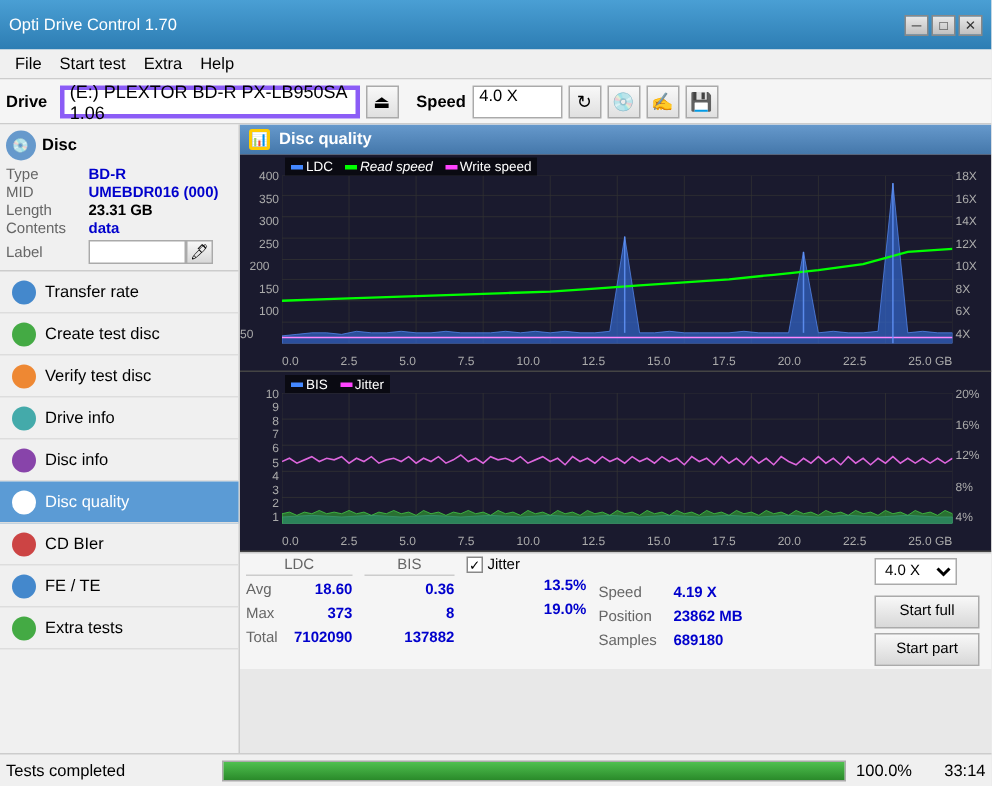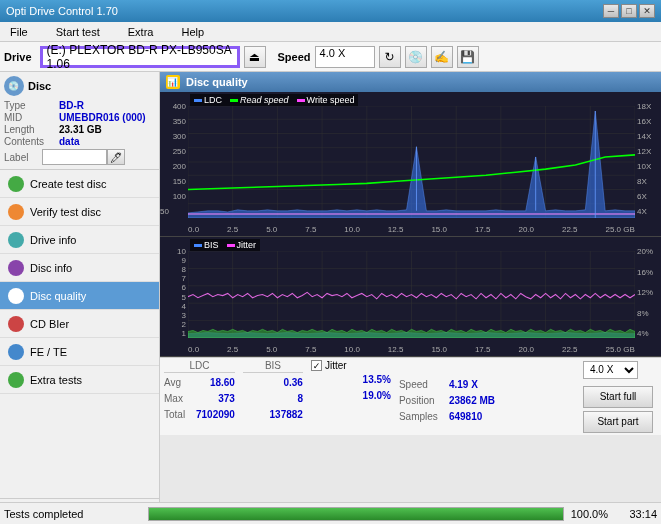--- a/index.html
+++ b/index.html
@@ -2,21 +2,21 @@
 <html><head>
   <meta charset="utf-8">
   <style>
     * { box-sizing: border-box; margin: 0; padding: 0; }
     body { font-family: 'Segoe UI', Tahoma, Geneva, Verdana, sans-serif; font-size: 11px; background: #f0f0f0; width: 661px; height: 524px; overflow: hidden; }
     
     
     .titlebar {
       background: linear-gradient(to bottom, #4a9fd4, #2d7db3);
       color: white;
-      height: 22px;
+      height: 33px;
       display: flex;
       align-items: center;
       padding: 0 6px;
       justify-content: space-between;
     }
     .titlebar-title { font-size: 11px; font-weight: normal; }
     .titlebar-controls { display: flex; gap: 2px; }
     .titlebar-btn {
       width: 16px; height: 14px;
       background: linear-gradient(to bottom, #e8e8e8, #c0c0c0);
@@ -26,21 +26,20 @@
     }
 
     
     .menubar {
       background: #f0f0f0;
       height: 20px;
       display: flex;
       align-items: center;
       padding: 0 4px;
       border-bottom: 1px solid #ccc;
-      gap: 16px;
     }
     .menu-item {
       padding: 2px 6px;
       font-size: 11px;
       cursor: pointer;
       color: #000;
     }
 
     
     .drivebar {
@@ -122,21 +121,21 @@
     }
     .disc-info-label { color: #666; width: 55px; }
     .disc-info-value { color: #0000cc; font-weight: bold; flex: 1; }
     .disc-info-value.black { color: #000; }
     .label-row {
       display: flex;
       align-items: center;
       font-size: 10px;
       margin-top: 2px;
     }
-    .label-text { color: #666; width: 38px; }
+    .label-text { color: #666; width: 55px; }
     .label-input {
       width: 65px; height: 16px;
       border: 1px solid #aaa;
       background: white;
       font-size: 10px;
     }
     .label-btn {
       width: 18px; height: 16px;
       background: linear-gradient(to bottom, #f8f8f8, #d8d8d8);
       border: 1px solid #aaa;
@@ -399,20 +398,24 @@
       </div>
       <div class="label-row">
         <span class="label-text">Label</span>
         <input class="label-input" type="text" style="">
         <div class="label-btn">🖊</div>
       </div>
     </div>
 
     <div class="nav-items">
       <div class="nav-item">
+        <div class="nav-icon blue"></div>
+        <span>Transfer rate</span>
+      </div>
+      <div class="nav-item">
         <div class="nav-icon green"></div>
         <span>Create test disc</span>
       </div>
       <div class="nav-item">
         <div class="nav-icon orange"></div>
         <span>Verify test disc</span>
       </div>
       <div class="nav-item">
         <div class="nav-icon teal"></div>
         <span>Drive info</span>
@@ -465,21 +468,21 @@
         <div class="legend-item">
           <div class="legend-dot" style="background:#ff44ff;"></div>
           <span style="color:white;font-size:9px;">Write speed</span>
         </div>
       </div>
 
       <div style="position:absolute; left:0; top:10px; bottom:20px; width:28px; display:flex; flex-direction:column-reverse; justify-content:space-between;">
         <span style="color:#aaa;font-size:8px;padding-right:2px;">50</span>
         <span style="color:#aaa;font-size:8px;text-align:right;padding-right:2px;">100</span>
         <span style="color:#aaa;font-size:8px;text-align:right;padding-right:2px;">150</span>
-        <span style="color:#aaa;font-size:8px;text-align:right;padding-right:2px;">200</span>
+        <span style="color:#aaa;font-size:8px;text-align:center;padding-right:2px;">200</span>
         <span style="color:#aaa;font-size:8px;text-align:right;padding-right:2px;">250</span>
         <span style="color:#aaa;font-size:8px;text-align:right;padding-right:2px;">300</span>
         <span style="color:#aaa;font-size:8px;text-align:right;padding-right:2px;">350</span>
         <span style="color:#aaa;font-size:8px;text-align:right;padding-right:2px;">400</span>
       </div>
 
       <div style="position:absolute; right:0; top:10px; bottom:20px; width:26px; display:flex; flex-direction:column-reverse; justify-content:space-between;">
         <span style="color:#aaa;font-size:8px;padding-left:2px;">4X</span>
         <span style="color:#aaa;font-size:8px;padding-left:2px;">6X</span>
         <span style="color:#aaa;font-size:8px;padding-left:2px;">8X</span>
@@ -667,21 +670,21 @@
         <div class="speed-row">
           <span class="speed-row-label">Speed</span>
           <span class="speed-row-val">4.19 X</span>
         </div>
         <div class="speed-row">
           <span class="speed-row-label">Position</span>
           <span class="speed-row-val">23862 MB</span>
         </div>
         <div class="speed-row">
           <span class="speed-row-label">Samples</span>
-          <span class="speed-row-val">649810</span>
+          <span class="speed-row-val">689180</span>
         </div>
       </div>
 
       <div class="buttons-section">
         <div style="display:flex; gap:4px; align-items:center; margin-bottom:4px;">
           <select class="speed-dropdown">
             <option>4.0 X</option>
           </select>
         </div>
         <div class="action-btn">

